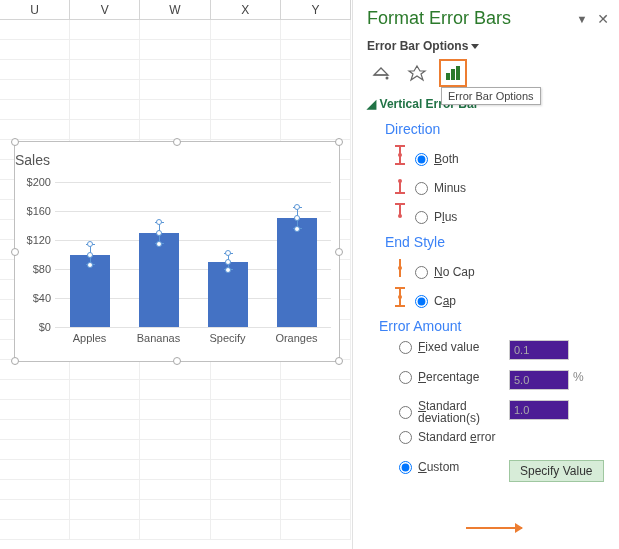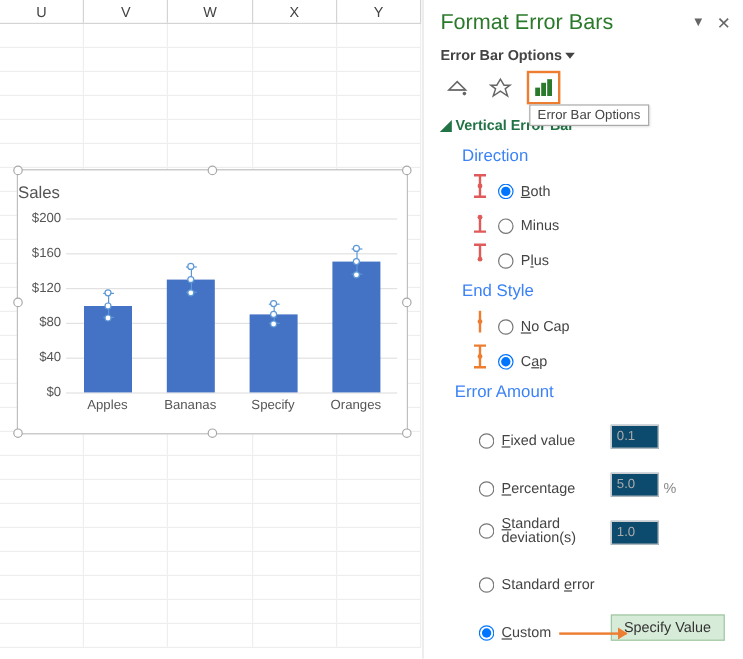--- a/index.html
+++ b/index.html
@@ -47,24 +47,24 @@
   .icon-tab.active { border: 2px solid #ed7d31; }
   .tooltip { position:absolute; left: 74px; top: 28px; background:#fff; border:1px solid #aaa; padding:2px 6px; font-size:11px; white-space:nowrap; box-shadow: 1px 1px 2px rgba(0,0,0,0.15); }
   .section { margin-top: 10px; }
   .section .caret { color: #217346; font-weight: bold; font-size: 12px; }
   .section .section-title { color: #217346; font-weight: bold; font-size: 12px; }
   .subhead { margin: 10px 0 4px 18px; font-size: 14px; color: #3b82f6; }
   .radio-row { display: flex; align-items: flex-end; margin: 5px 0 5px 18px; height: 24px; }
   .radio-icon { width: 30px; display:flex; justify-content:center; }
   .radio-row input { margin-right: 6px; }
   .radio-row label { font-size: 12px; }
-  .field-row { display: flex; align-items: flex-end; margin: 16px 0 4px 32px; height: 24px; }
+  .field-row { display: flex; align-items: flex-start; margin: 6px 0 4px 32px; height: 24px; }
   .field-row input[type=radio] { margin-right: 6px; }
   .field-row .radio-col { width: 110px; display:flex; align-items:center; }
-  .numbox { width: 40px; height: 20px; border: 1px solid #ccc; background: #0c4a6e; color: #aaa; font-size: 11px; padding: 0 4px; }
+  .numbox { width: 60px; height: 20px; border: 1px solid #ccc; background: #4c1d95; color: #aaa; font-size: 11px; padding: 0 4px; }
   .pct { margin-left: 4px; color: #888; }
   .specify-btn { padding: 3px 10px; border: 1px solid #9fc7a0; background: #d7ecd8; font-size: 12px; color: #333; cursor: pointer; }
   .annot-arrow { position:absolute; left: 466px; top: 527px; width: 56px; height: 2px; background: #ed7d31; }
   .annot-arrow::after { content:""; position:absolute; right:-1px; top:-4px; width:0; height:0; border-left:8px solid #ed7d31; border-top:5px solid transparent; border-bottom:5px solid transparent; }
 </style>
 </head>
 <body>
 
 <div class="grid">
   <div class="col-header">

